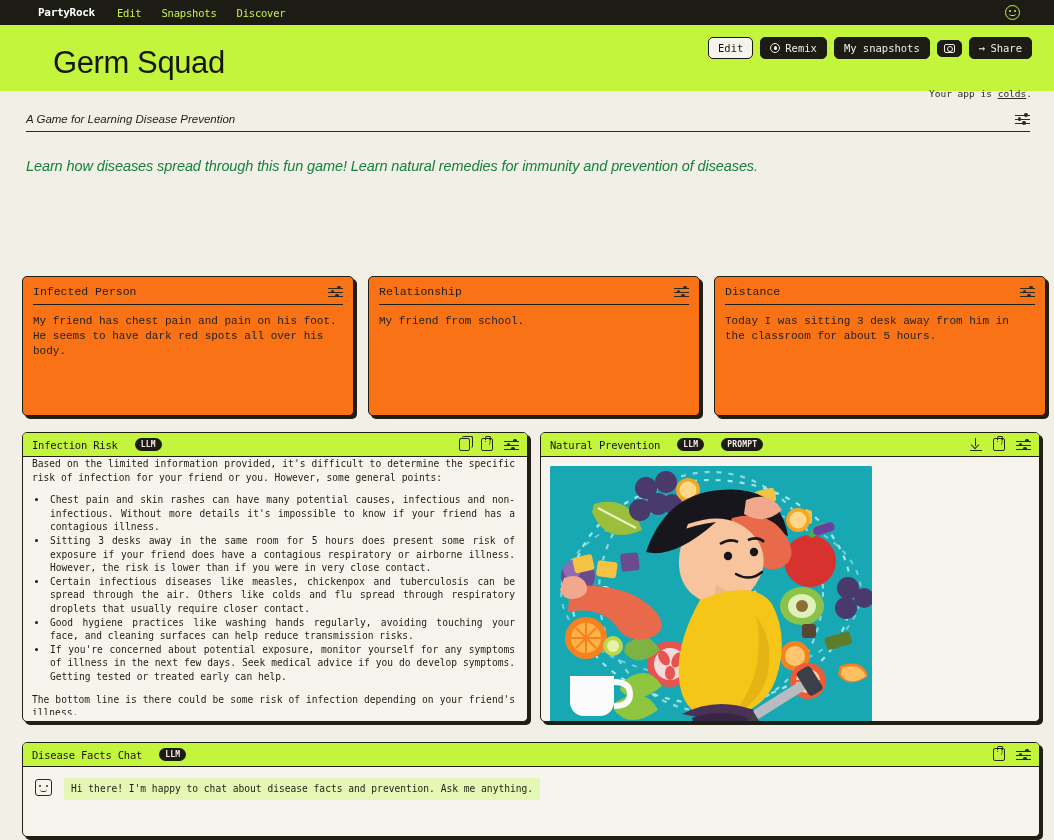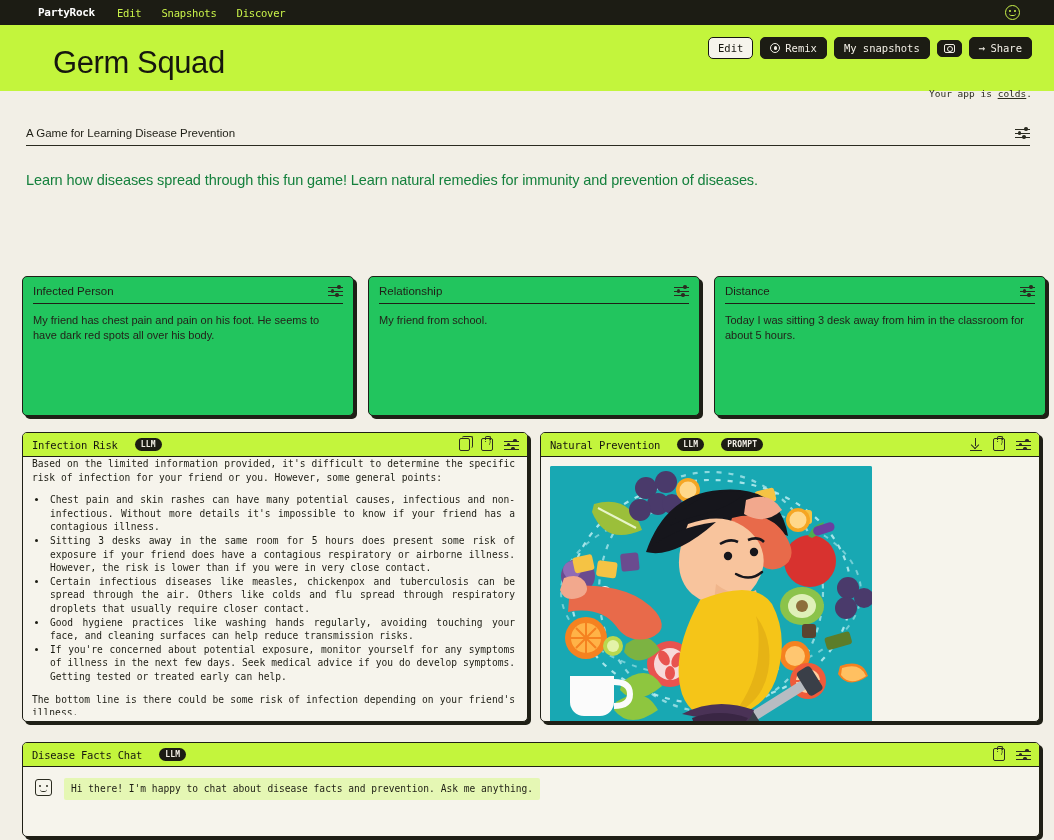--- a/index.html
+++ b/index.html
@@ -81,21 +81,21 @@
     width: 4px; height: 4px; border-radius: 50%; border: 1.2px solid #f2efe6;
   }
   .arrow-ico { font-size: 11px; line-height: 11px; }
   .app-visibility {
     position: absolute; right: 22px; top: 63px;
     font-family: "DejaVu Sans Mono", monospace; font-size: 9.5px; color: #2c2c1f;
   }
   .app-visibility u { text-decoration: underline; }
 
   
-  .desc-wrap { padding: 36px 24px 0 26px; }
+  .desc-wrap { padding: 22px 24px 0 26px; font-style: italic; }
   .desc-row {
     display: flex; align-items: flex-end; justify-content: space-between;
     border-bottom: 1.4px solid #2b2b20; padding-bottom: 6px;
   }
   .desc-label { font-size: 11.5px; color: #1f1f16; }
   .tagline {
     margin-top: 26px; font-size: 14.5px; color: #15803d; letter-spacing: -0.1px;
   }
 
   
@@ -117,24 +117,24 @@
   .slider-ico b:nth-child(4) { top: 0.3px; left: 9px; }
   .slider-ico b:nth-child(5) { top: 4.3px; left: 2.5px; }
   .slider-ico b:nth-child(6) { top: 8.3px; left: 7px; }
 
   
   .cards-row {
     position: absolute; left: 22px; top: 276px;
     display: flex; gap: 14px;
   }
   .card {
-    width: 332px; height: 140px; background: #22c55e;
+    width: 332px; height: 140px; background: #f97316;
     border: 1.5px solid #1f1f16; border-radius: 5px;
     box-shadow: 3px 3px 0 #1f1f16; padding: 8px 10px 8px 10px;
-    display: flex; flex-direction: column;
+    display: flex; flex-direction: column; font-family: Liberation Mono, monospace;
   }
   .card-head {
     display: flex; align-items: center; justify-content: space-between;
     border-bottom: 1.3px solid #1f1f16; padding-bottom: 6px;
   }
   .card-title { font-size: 11.5px; color: #1f1f16; }
   .card-body {
     font-size: 11px; color: #23231a; line-height: 15px; padding-top: 9px;
   }
 

